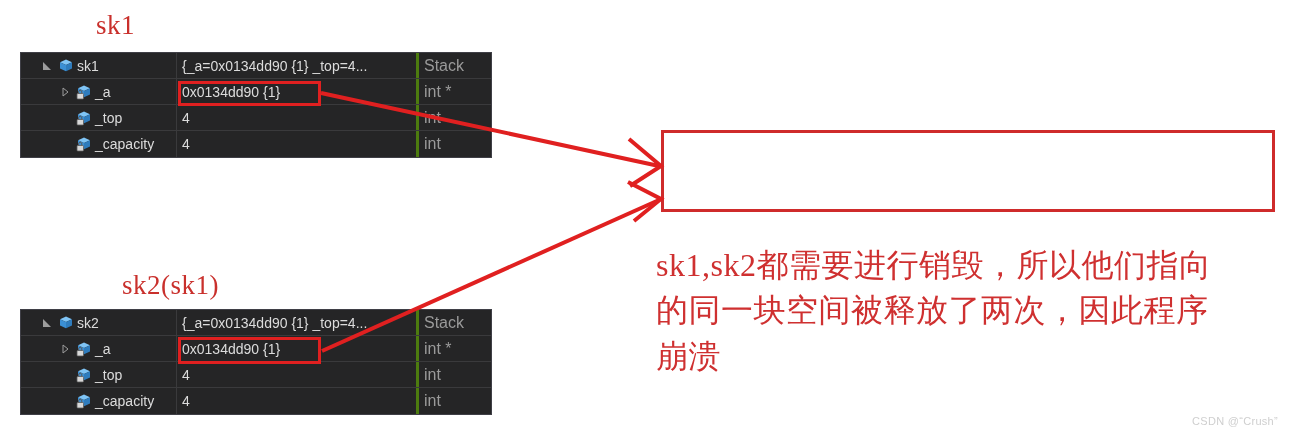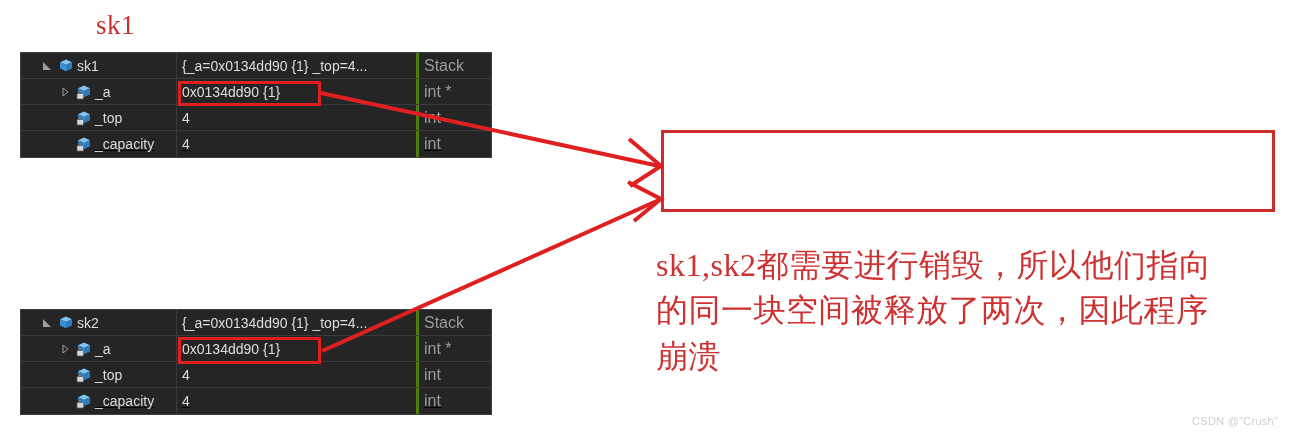--- a/index.html
+++ b/index.html
@@ -43,21 +43,21 @@
   #panel-sk1 { left: 20px; top: 52px; width: 472px; height: 106px; }
   #panel-sk2 { left: 20px; top: 309px; width: 472px; height: 106px; }
 
   .watch-row {
     display: flex;
     height: 26px;
     box-sizing: border-box;
     border-bottom: 1px solid #3a3a3c;
     align-items: center;
   }
-  .watch-row:last-child { border-bottom: none; text-decoration: underline; }
+  .watch-row:last-child { border-bottom: none; }
 
   .col-name {
     width: 156px;
     flex: 0 0 156px;
     display: flex;
     align-items: center;
     height: 100%;
     box-sizing: border-box;
     border-right: 1px solid #3a3a3c;
     overflow: hidden;
@@ -166,20 +166,21 @@
     width: 1296px; height: 435px;
     pointer-events: none;
   }
 </style>
 </head>
 <body>
 
 <div class="stage">
 
   <div class="annot-label" id="label-sk1">sk1</div>
+  <div class="annot-label" id="label-sk2">sk2(sk1)</div>
 
   <div class="watch-panel" id="panel-sk1">
       <div class="watch-row">
         <div class="col-name">
           <span class="indent-1"></span>
           <span class="expander">
             <svg width="10" height="10" viewBox="0 0 10 10">
               <polygon points="1,1 9,9 1,9" fill="#9d9d9d"></polygon>
             </svg>
           </span>

